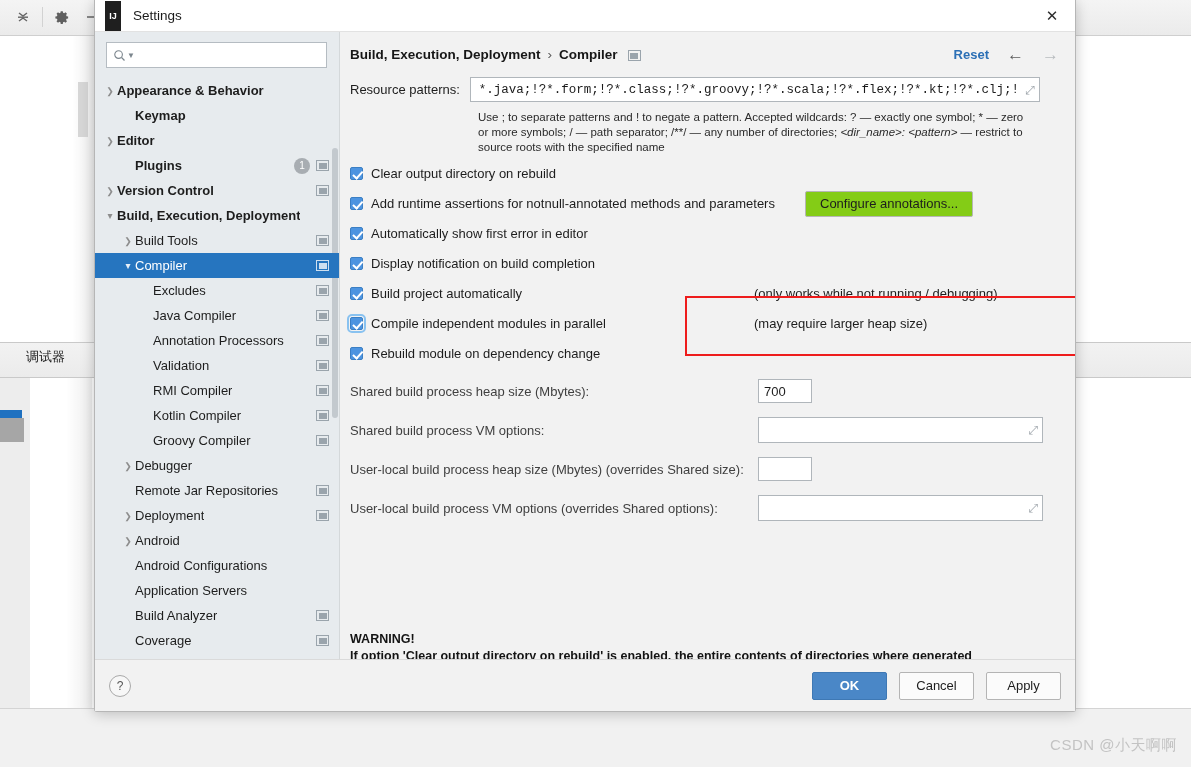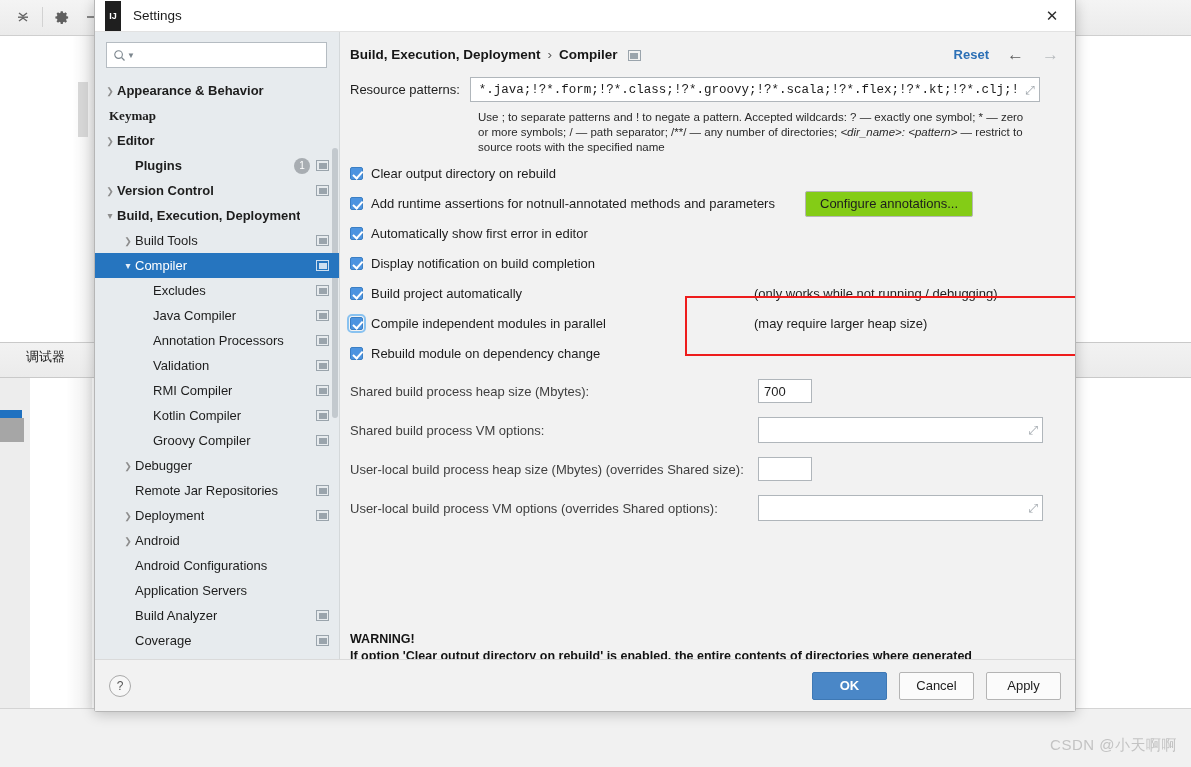--- a/index.html
+++ b/index.html
@@ -353,21 +353,21 @@
       </div>
       <div class="tree" id="tree">
         <div class="tree-scrollbar">
           <div class="tree-thumb"></div>
         </div>
       <div class="tree-row bold" style="padding-left: 8px;">
             <span class="arrow" style="font-size: 9px;">❯</span>
             <span class="label">Appearance &amp; Behavior</span>
             <span class="spacer"></span>
           </div>
-          <div class="tree-row bold" style=" font-family: Liberation Serif, serif;">
+          <div class="tree-row bold" style="padding-left: 26px;">
             <span class="arrow"></span>
             <span class="label">Keymap</span>
             <span class="spacer"></span>
           </div>
           <div class="tree-row bold" style="padding-left: 8px;">
             <span class="arrow" style="font-size: 9px;">❯</span>
             <span class="label">Editor</span>
             <span class="spacer"></span>
           </div>
           <div class="tree-row bold" style="padding-left: 26px;">

